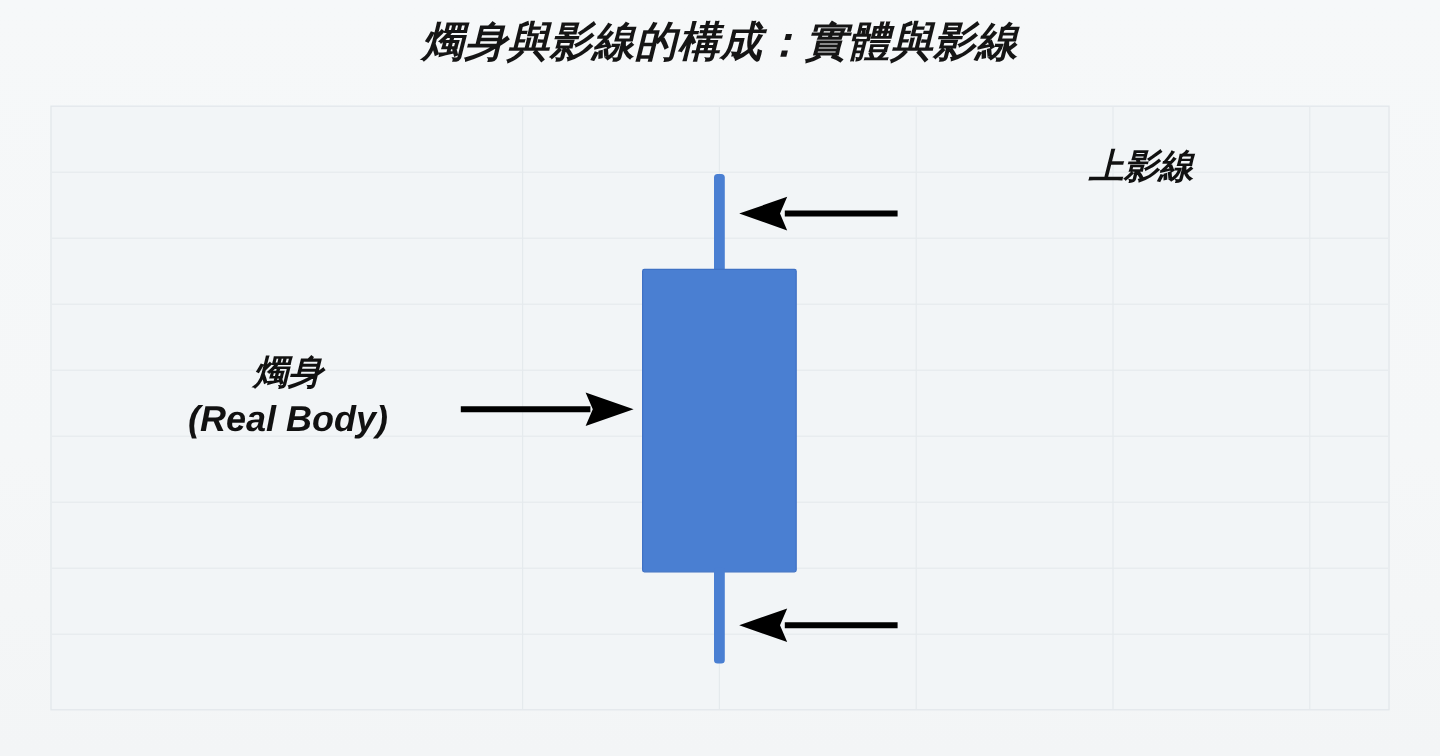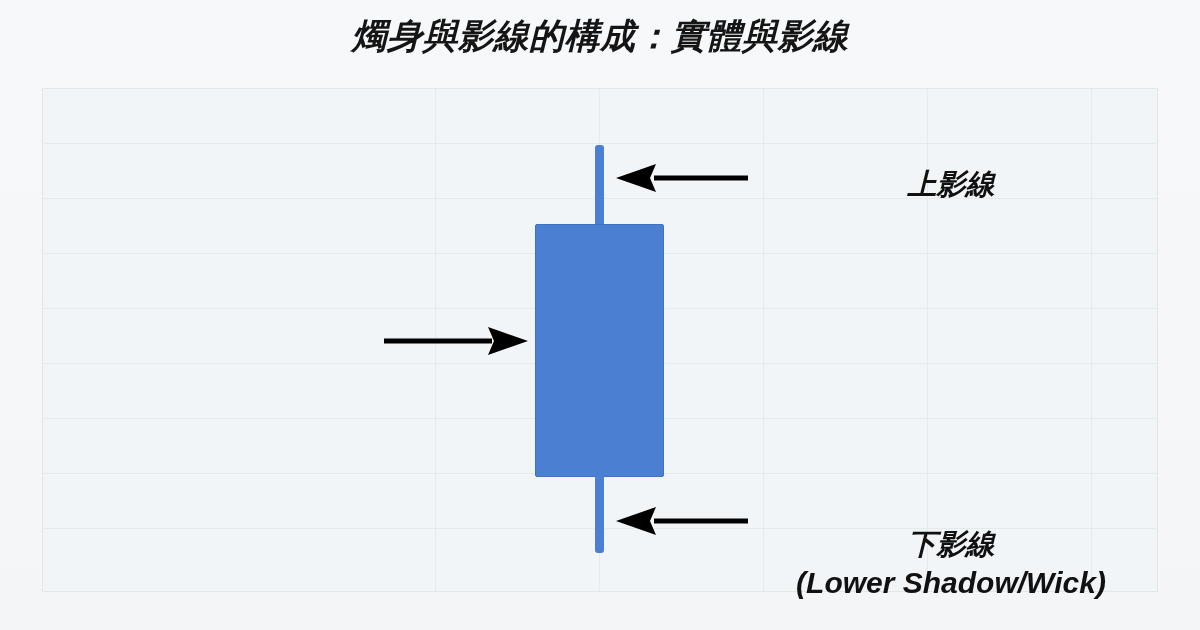--- a/index.html
+++ b/index.html
@@ -90,21 +90,20 @@
   .label {
     position: absolute;
     color: #111111;
     font-weight: 700;
     white-space: nowrap;
   }
   .label .line-cn {
     font-size: 29px;
     line-height: 38px;
     display: block;
-    margin-top: 45px;
   }
   .label .line-en {
     font-size: 30px;
     line-height: 40px;
     display: block;
   }
   .label.center { text-align: center; }
 
   #label-upper {
     left: 756px;
@@ -166,19 +165,19 @@
 
   <svg class="arrow-svg" style="left:612px; top:505px;" width="140" height="32" viewBox="0 0 140 32">
     <line x1="42" y1="16" x2="136" y2="16" stroke="#000000" stroke-width="5"></line>
     <polygon points="4,16 44,2 38,16 44,30" fill="#000000"></polygon>
   </svg>
 
   <div class="label center" id="label-upper">
     <span class="line-cn">上影線</span>
   </div>
 
+  <div class="label center" id="label-body">
+    <span class="line-cn">燭身</span>
+    <span class="line-en">(Real Body)</span>
+  </div>
 
-  <div class="label center" id="label-lower">
-    <span class="line-cn">下影線</span>
-    <span class="line-en">(Lower Shadow/Wick)</span>
-  </div>
 
 </div>
 
 </body></html>

